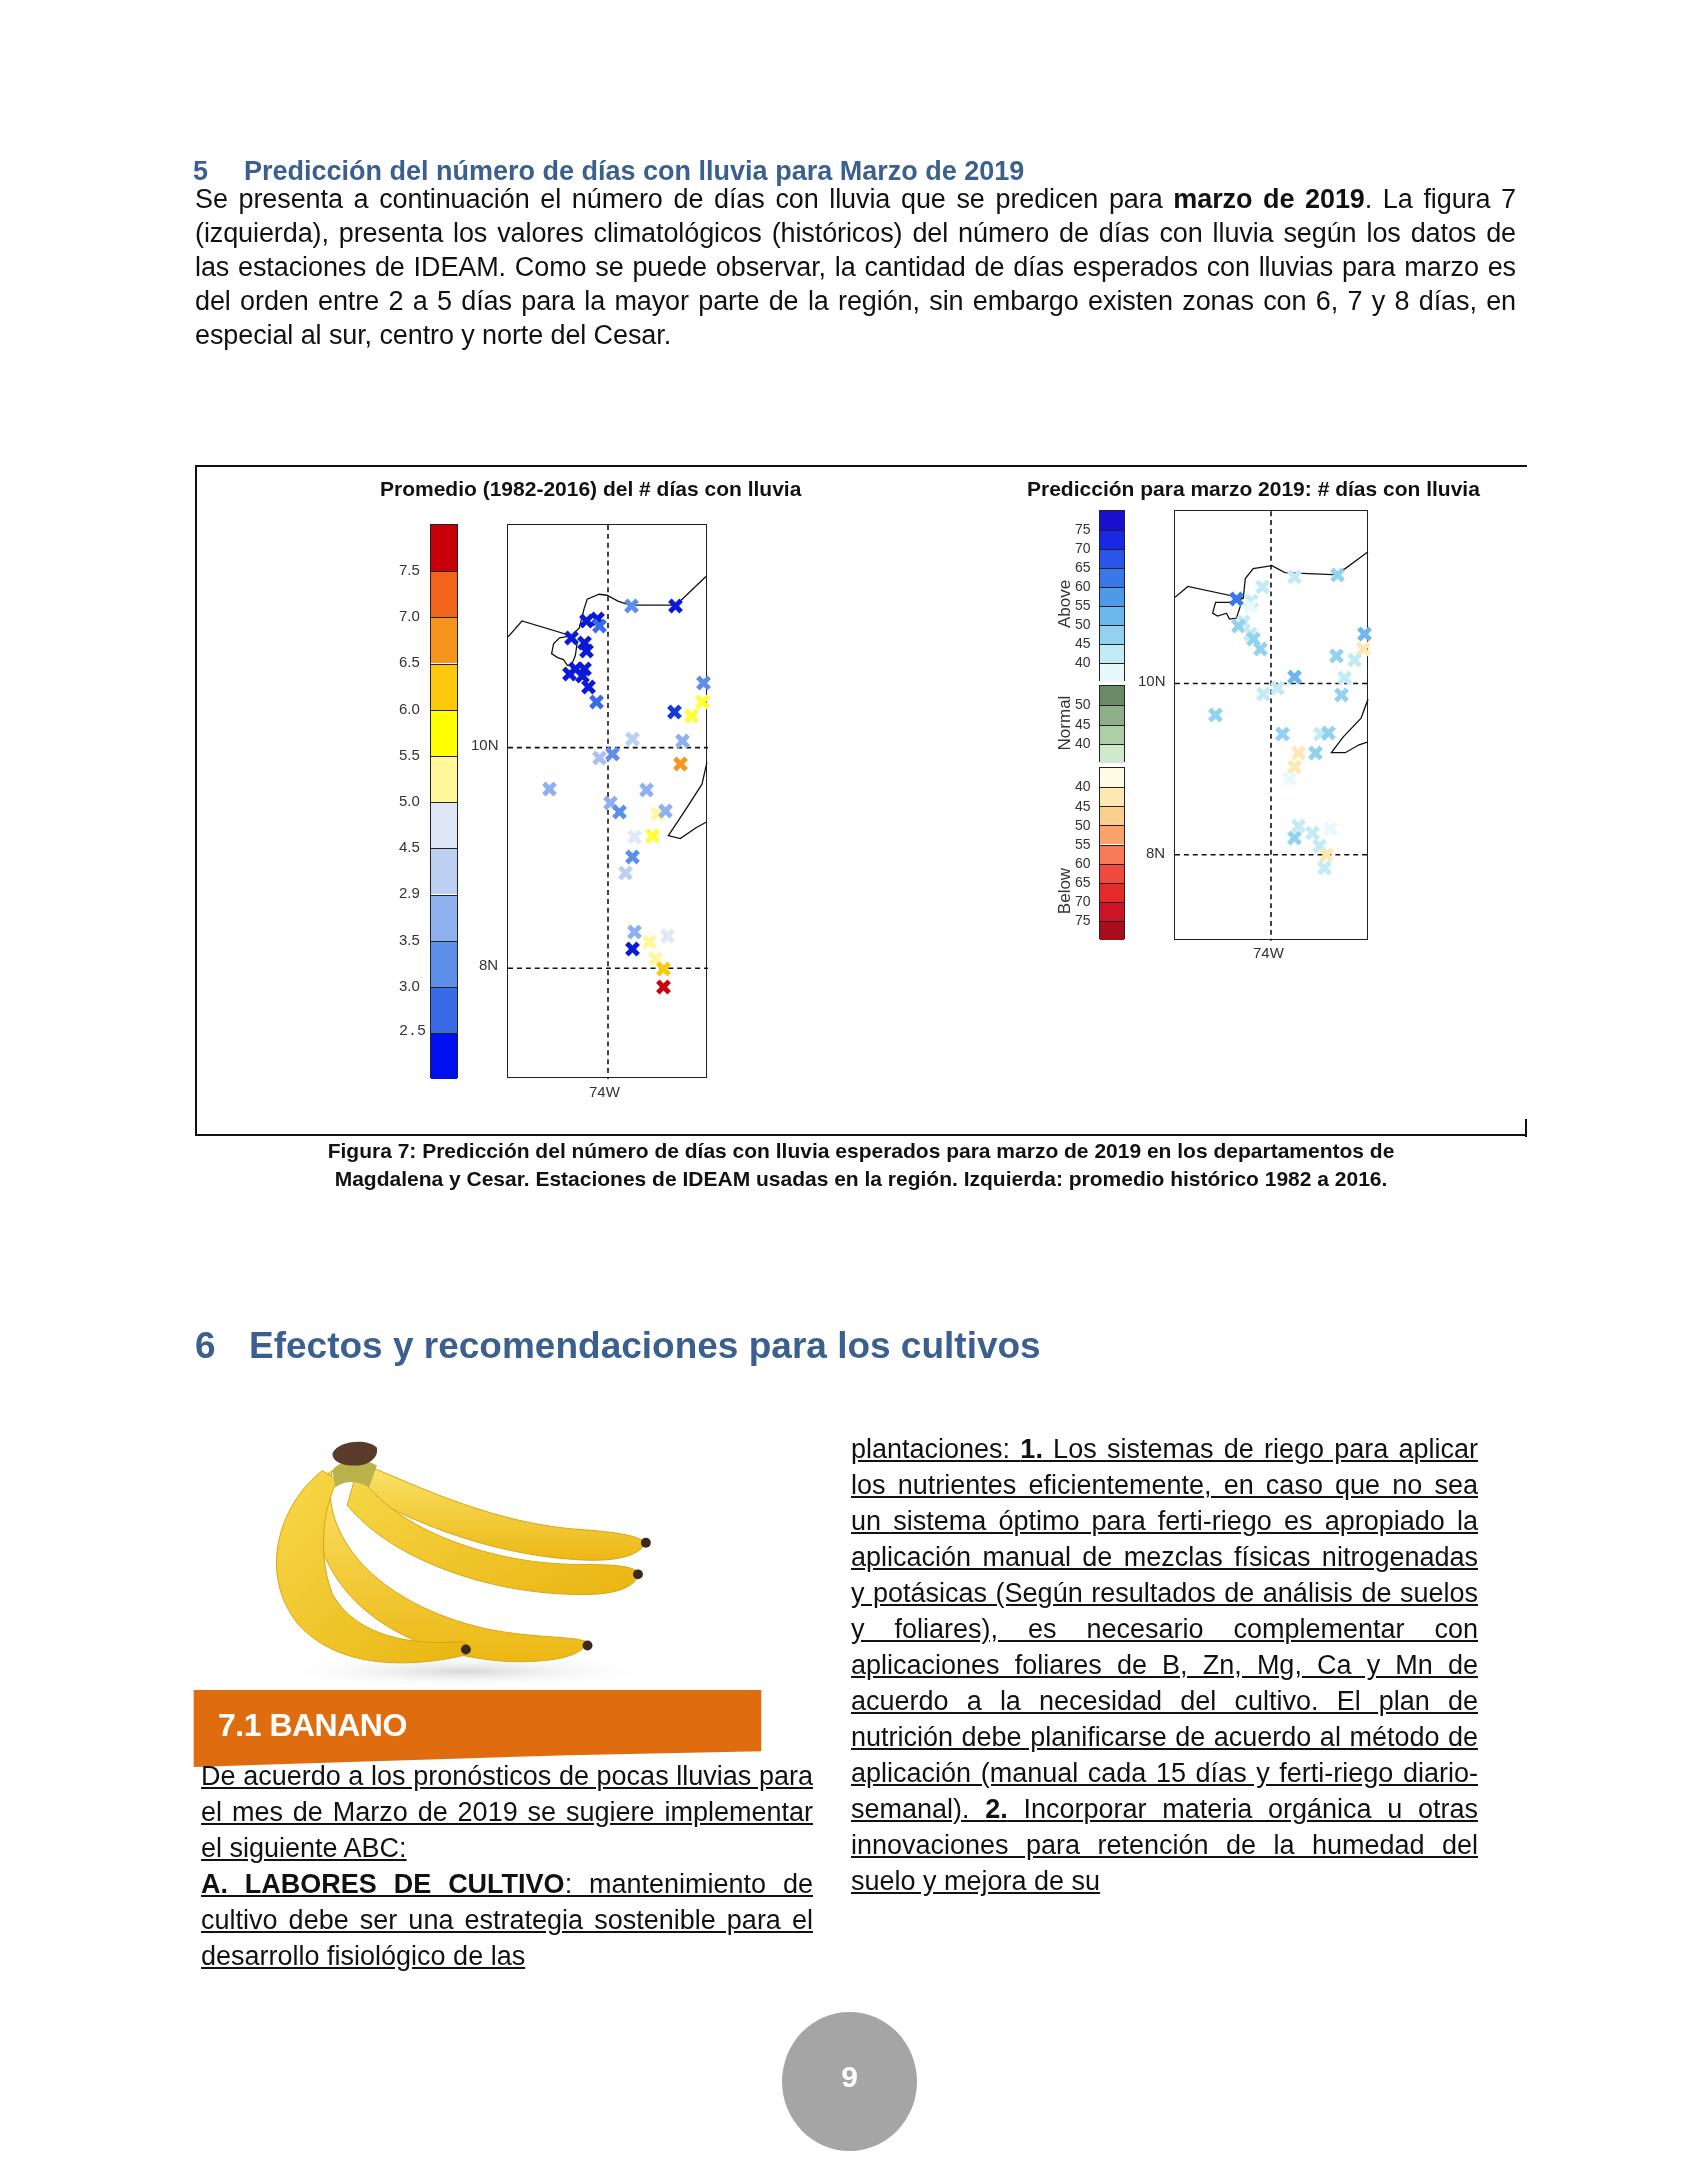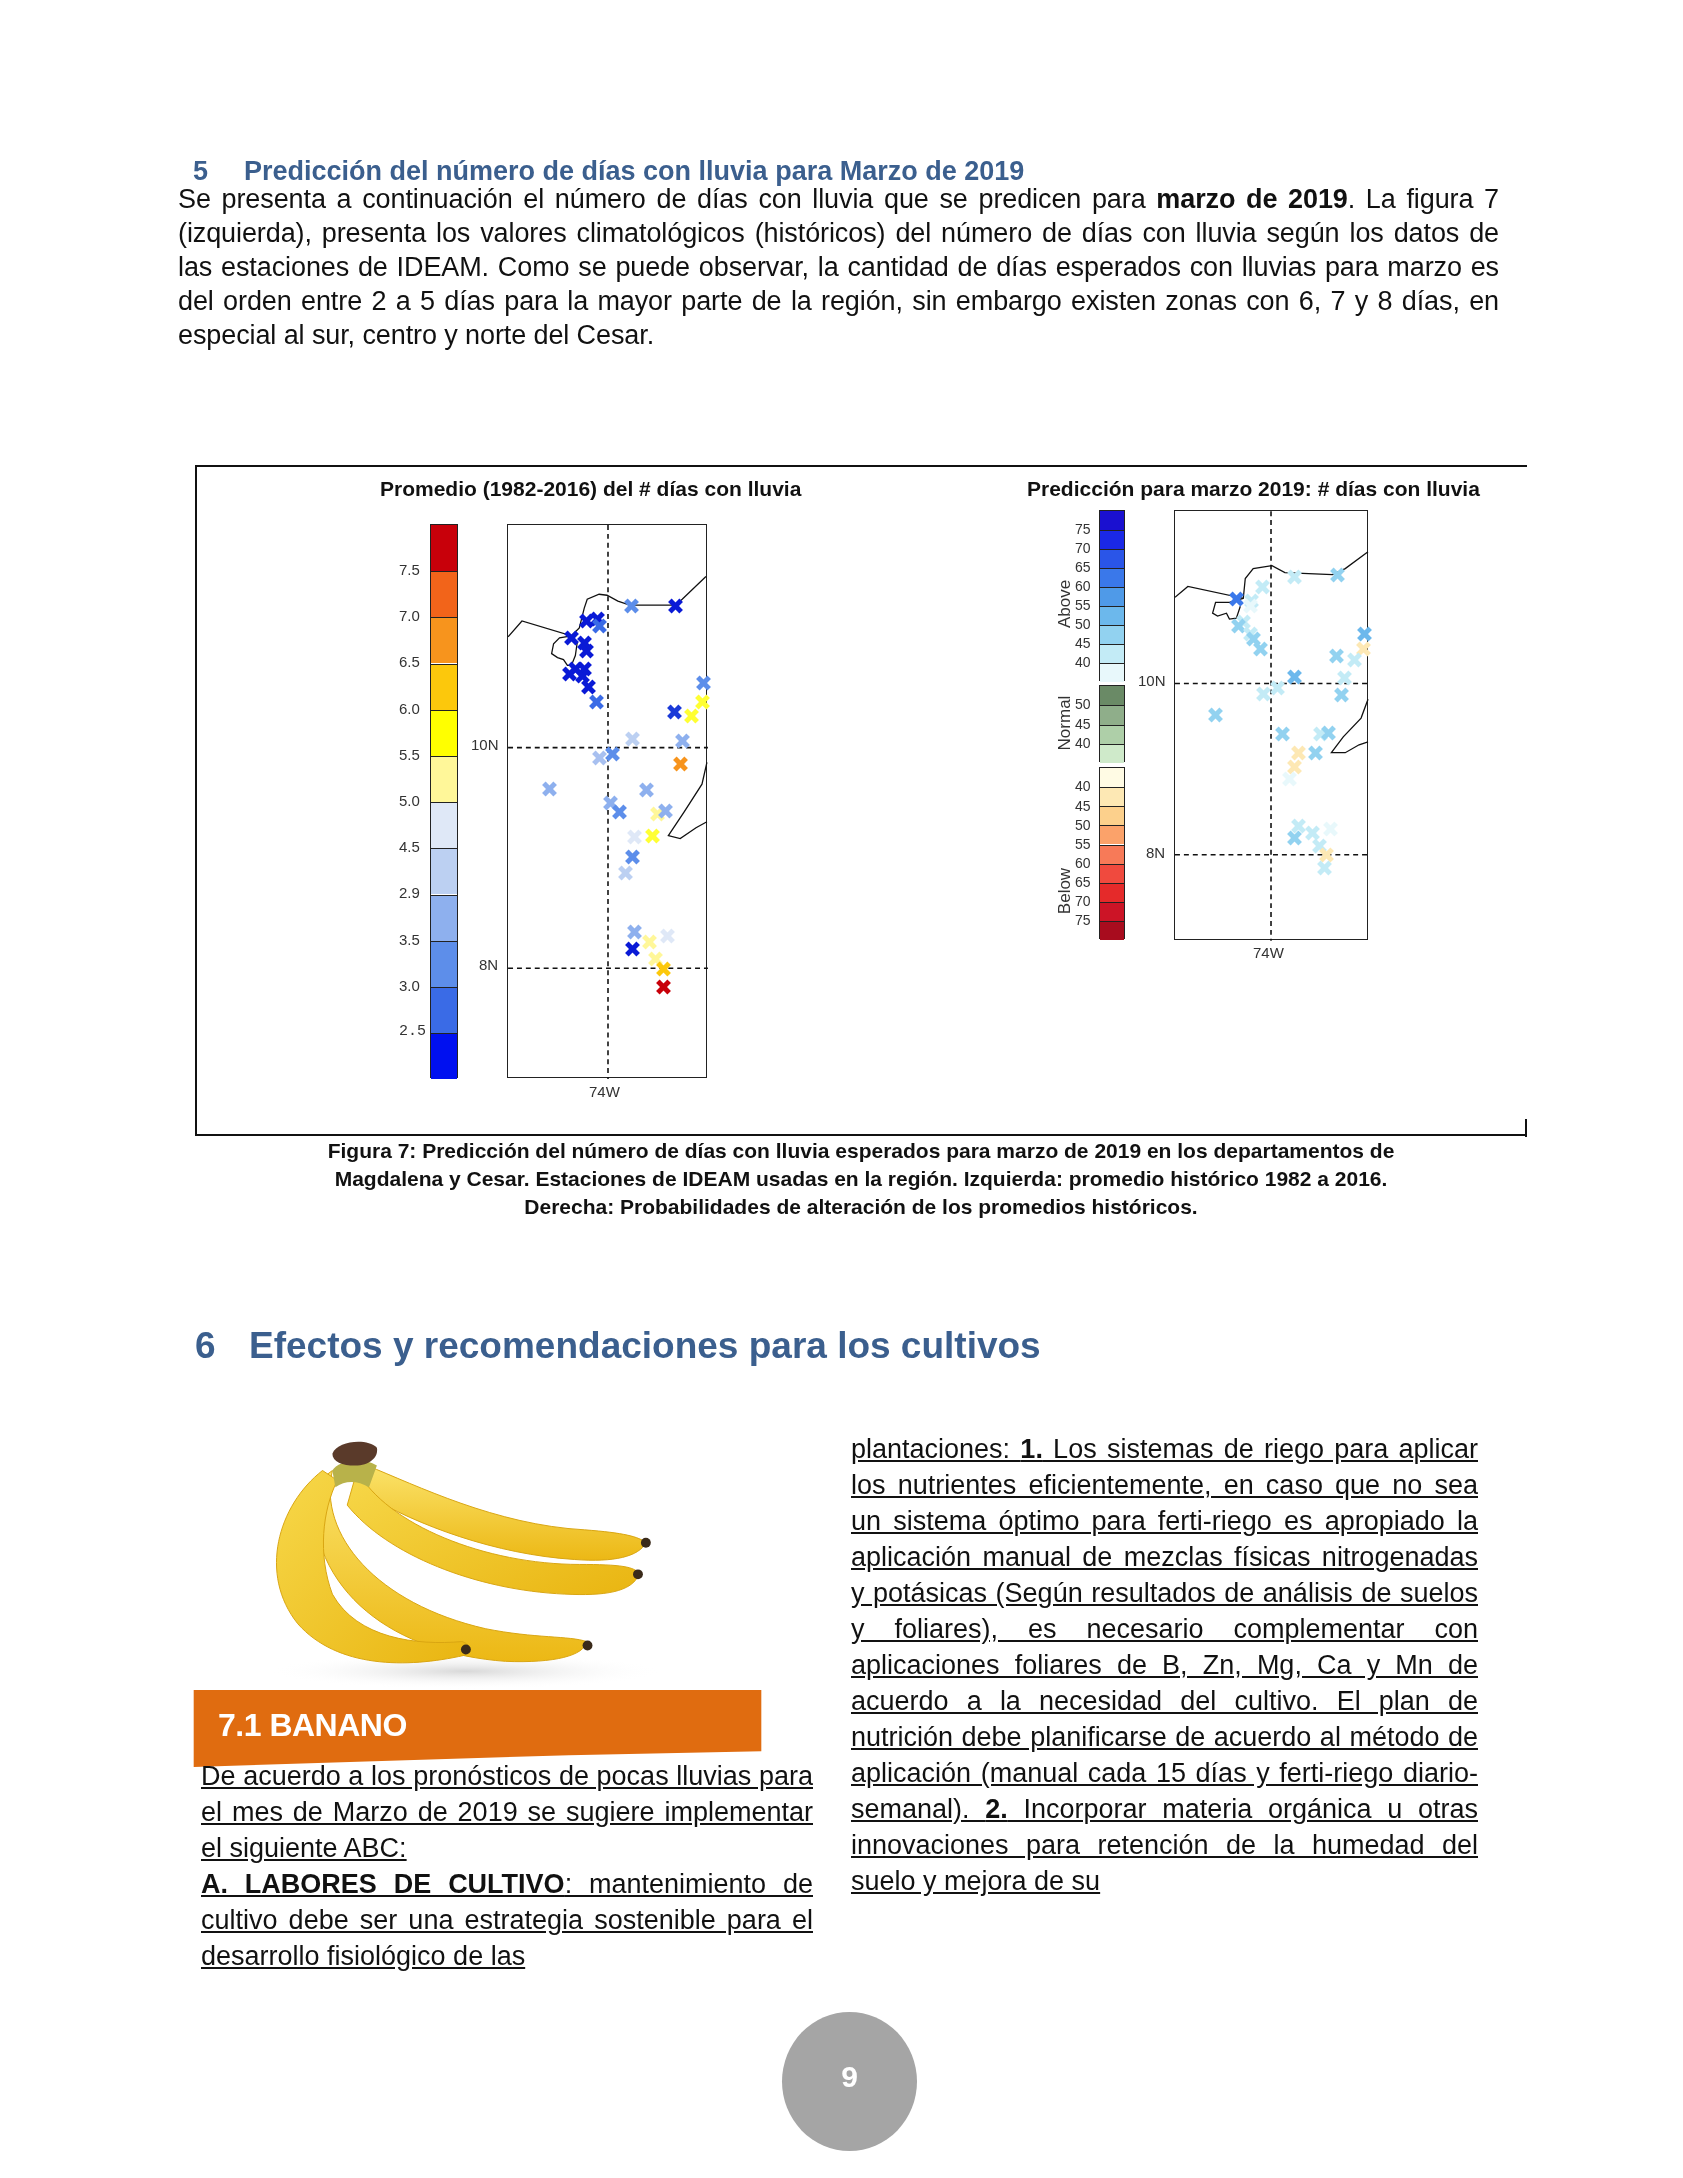--- a/index.html
+++ b/index.html
@@ -1,21 +1,21 @@
 <!DOCTYPE html>
 <html><head>
 <meta charset="utf-8">
 <style>
   html, body { margin: 0; padding: 0; background: #ffffff; }
   body { width: 1683px; height: 2178px; position: relative; overflow: hidden;
          font-family: "Liberation Sans", "DejaVu Sans", sans-serif; color: #111; }
   .abs { position: absolute; }
   .h5 { left: 193px; top: 156px; font-size: 27px; font-weight: bold; color: #3b5f8e; white-space: nowrap; }
   .h5 .num { display: inline-block; width: 51px; }
-  .body-p { left: 178px; top: 182px; width: 1321px; font-size: 27px; line-height: 34px;
+  .body-p { left: 195px; top: 182px; width: 1321px; font-size: 27px; line-height: 34px;
             text-align: justify; letter-spacing: -0.1px; }
   .body-p p { margin: 0; }
   .body-p b { font-weight: bold; }
   .fig-frame { left: 195px; top: 465px; width: 1332px; height: 671px;
                border-top: 2px solid #111; border-left: 2px solid #111; border-bottom: 2px solid #111; box-sizing: border-box; }
   .fig-tick { left: 1525px; top: 1119px; width: 2px; height: 18px; background: #111; }
   .map-title { font-size: 21px; font-weight: bold; color: #111; white-space: nowrap; }
   .cbar { position: absolute; box-sizing: border-box; border: 1.5px solid #222; }
   .cbar .seg { position: absolute; left: 0; width: 100%; box-sizing: border-box; border-top: 1.5px solid #222; }
   .cbar .seg:first-child { border-top: none; }
@@ -234,21 +234,20 @@
     <div class="marker" style="left: 151px; top: 344px; --c: #fde8b4;"></div>
     <div class="marker" style="left: 149px; top: 357px; --c: #c3ebf6;"></div>
   </div>
 <div class="tick" style="left:1138px; top:672px;">10N</div>
 <div class="tick" style="left:1146px; top:844px;">8N</div>
 <div class="tick" style="left:1253px; top:944px;">74W</div>
 
 <div class="abs caption">
   <div>Figura 7: Predicción del número de días con lluvia esperados para marzo de 2019 en los departamentos de</div>
   <div>Magdalena y Cesar. Estaciones de IDEAM usadas en la región. Izquierda: promedio histórico 1982 a 2016.</div>
-  <div>Derecha: Probabilidades de alteración de los promedios históricos.</div>
 </div>
 
 <div class="abs h6">
   <span class="num">6</span><span>Efectos y recomendaciones para los cultivos</span>
 </div>
 
 <svg class="abs" style="left:238px; top:1426px;" width="436" height="267" viewBox="0 0 440 270">
   <defs>
     <linearGradient id="bn1" x1="0" y1="0" x2="1" y2="1">
       <stop offset="0" stop-color="#f7d84a"></stop>

